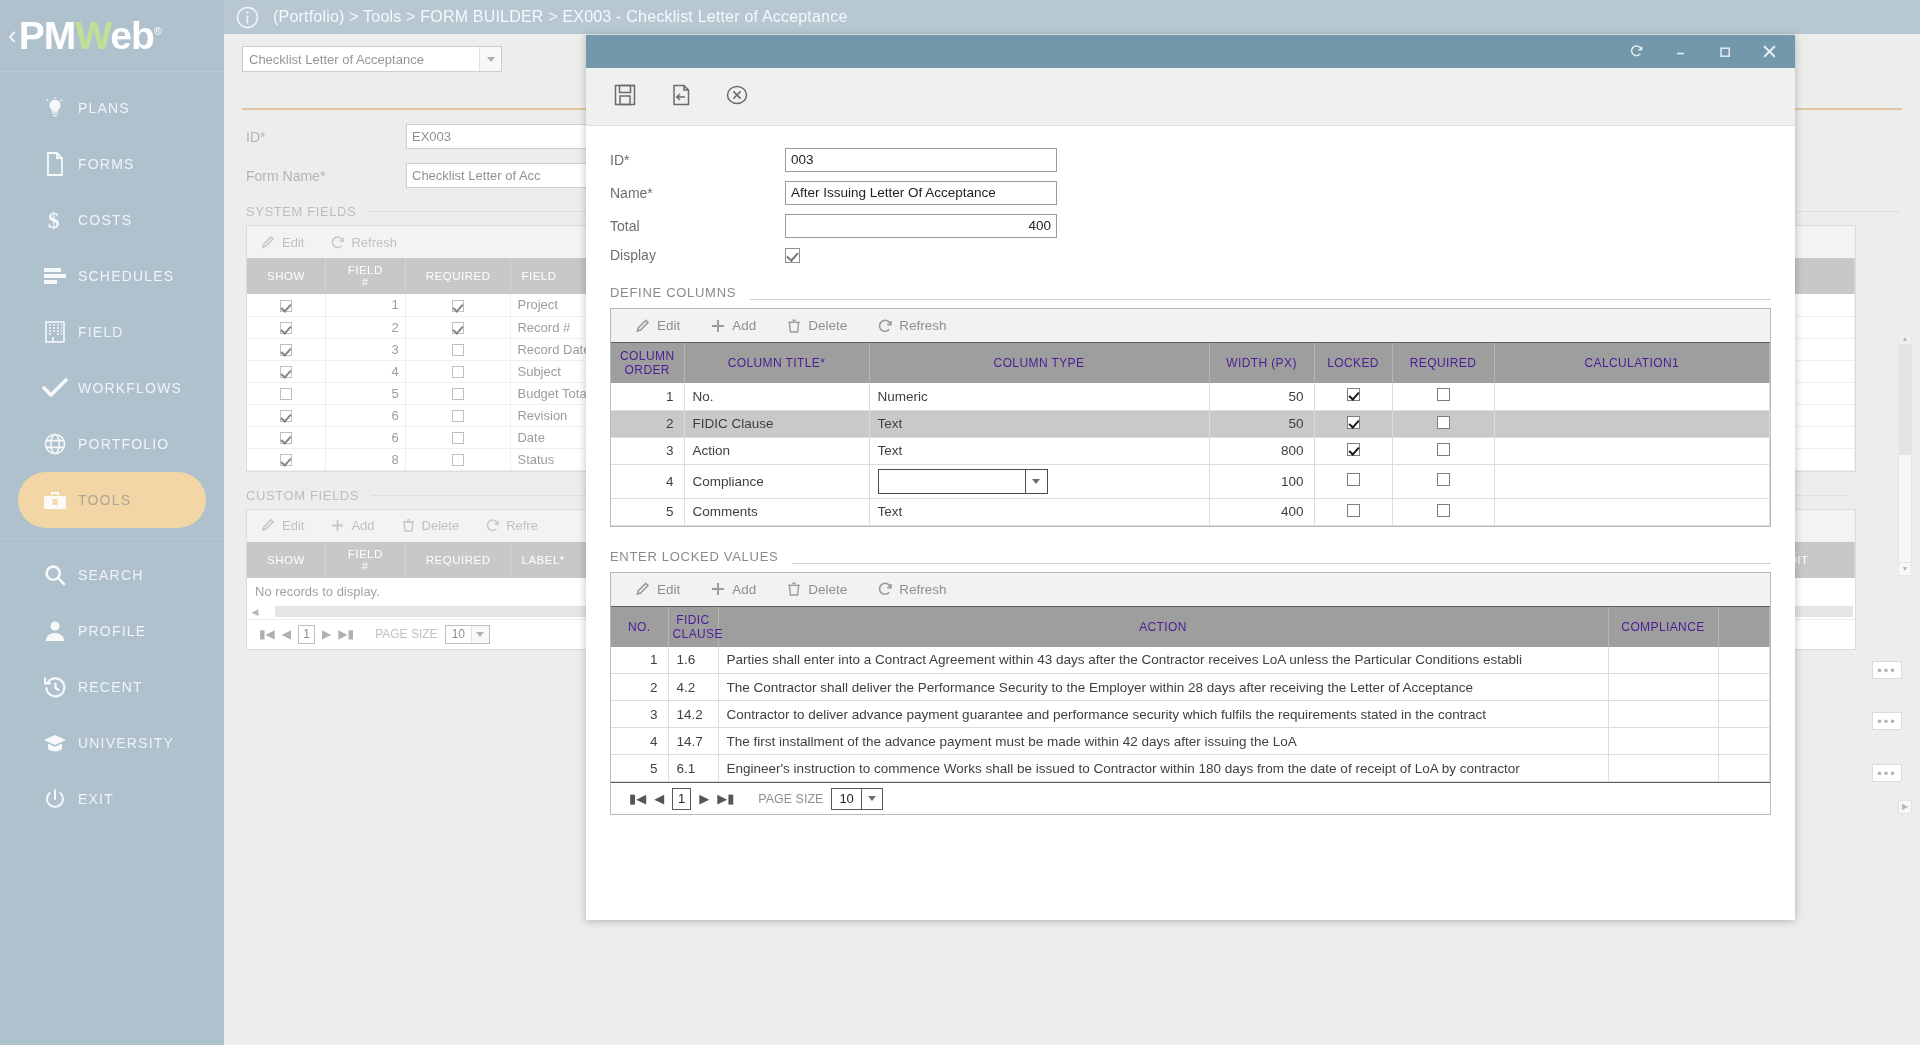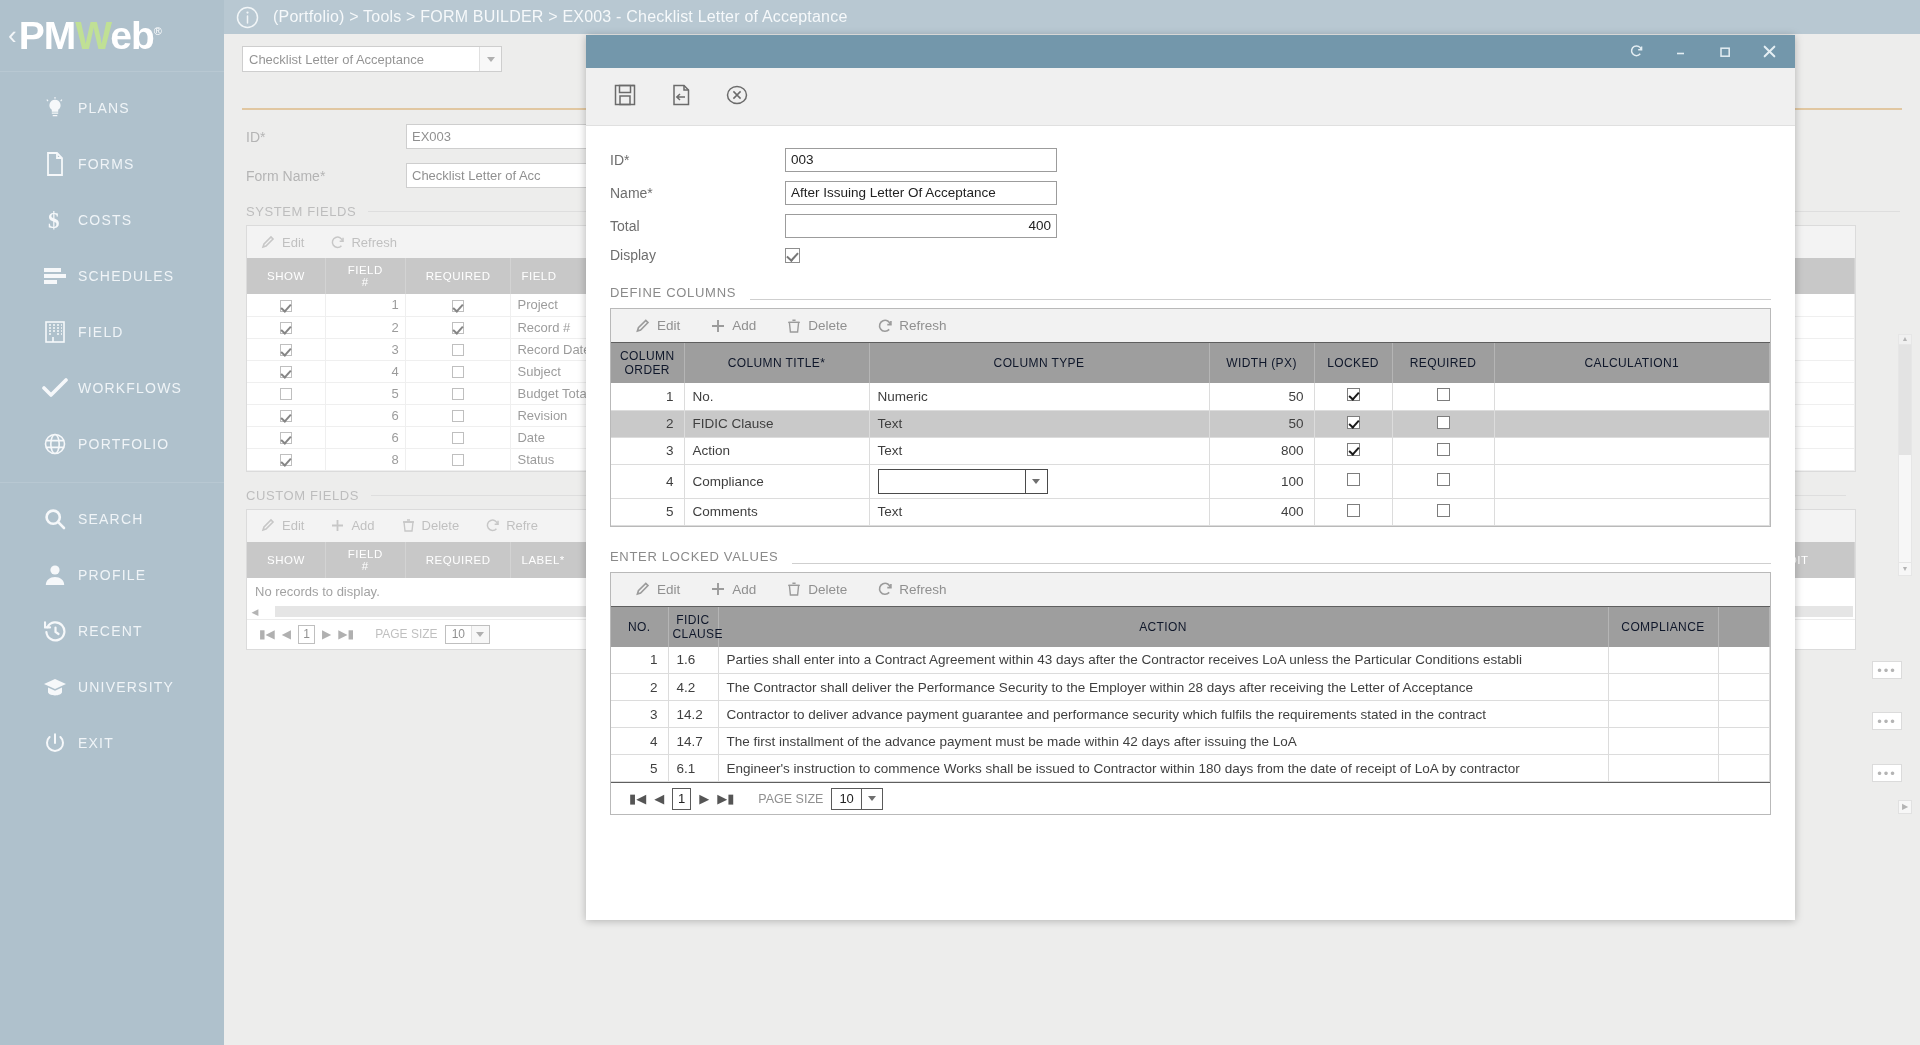--- a/index.html
+++ b/index.html
@@ -139,21 +139,21 @@
 
   .m-section { display:flex; align-items:flex-end; margin:22px 0 8px 0; }
   .m-section span { color:#8a8a8a; font-size:13px; letter-spacing:.7px; white-space:nowrap;}
   .m-section .rule { flex:1; height:1px; background:#cfcfcf; margin-left:14px;}
 
   .m-grid-box { border:1px solid #b9b9b9; }
   .m-grid-toolbar { background:#f2f2f2; height:34px; display:flex; align-items:center;
     padding-left:24px; gap:30px; border-bottom:1px solid #5f5f5f; }
   .mt-btn { display:flex; align-items:center; gap:6px; color:#909090; font-size:13.5px; cursor:pointer;}
   table.mgrid { border-collapse:collapse; width:100%; font-size:13.5px; table-layout:fixed;}
-  table.mgrid th { background:#9e9e9e; color:#0f172a; font-weight:normal; font-size:12px;
+  table.mgrid th { background:#9e9e9e; color:#4c1d95; font-weight:normal; font-size:12px;
      letter-spacing:.4px; padding:6px 4px; border-right:1px solid #b5b5b5; vertical-align:middle;text-align:center;}
   table.mgrid td { border-right:1px solid #dcdcdc; border-bottom:1px solid #dcdcdc;
      padding:4px 8px; color:#3f3f3f; height:27px; overflow:hidden; white-space:nowrap;}
   table.mgrid tr.sel td { background:#c9c9c9; }
   .cellchk { width:13px;height:13px;border:1px solid #7d7d7d;background:#fff;display:inline-block;position:relative;}
   .cellchk.on:after { content:""; position:absolute; left:3px; top:1px; width:4px;height:8px;
     border:solid #1a1a1a; border-width:0 2px 2px 0; transform:rotate(42deg);}
   .inline-ddl { width:170px; height:25px; border:1px solid #4a4a4a; background:#fff;
      display:flex; align-items:center; justify-content:flex-end; }
   .inline-ddl .ar { width:22px;height:23px; border-left:1px solid #4a4a4a;
@@ -244,20 +244,30 @@
         <span class="nav-icon">
           <svg width="22" height="22" viewBox="0 0 22 22" fill="none" stroke="#eef3f6" stroke-width="1.6">
               <circle cx="11" cy="11" r="9.5"></circle>
               <ellipse cx="11" cy="11" rx="4.2" ry="9.5"></ellipse>
               <path d="M1.9 7.6h18.2M1.9 14.4h18.2"></path>
             </svg>
         </span>
         <span>PORTFOLIO</span>
       </div>
 
+      <div class="nav-item active">
+        <span class="nav-icon">
+          <svg width="24" height="21" viewBox="0 0 24 21" fill="#fbf6ee">
+              <path d="M8 2h8v3h-2V4h-4v1H8z"></path>
+              <rect x="1" y="6" width="22" height="13" rx="1.5"></rect>
+              <rect x="9.6" y="9" width="4.8" height="6" fill="#e8b45c"></rect>
+            </svg>
+        </span>
+        <span>TOOLS</span>
+      </div>
 
       <div class="nav-sep"></div>
 
       <div class="nav-item">
         <span class="nav-icon">
           <svg width="22" height="22" viewBox="0 0 22 22" fill="none" stroke="#eef3f6" stroke-width="2.6">
               <circle cx="9.2" cy="9.2" r="6.6"></circle>
               <path d="M14.2 14.2L20 20" stroke-linecap="round"></path>
             </svg>
         </span>

